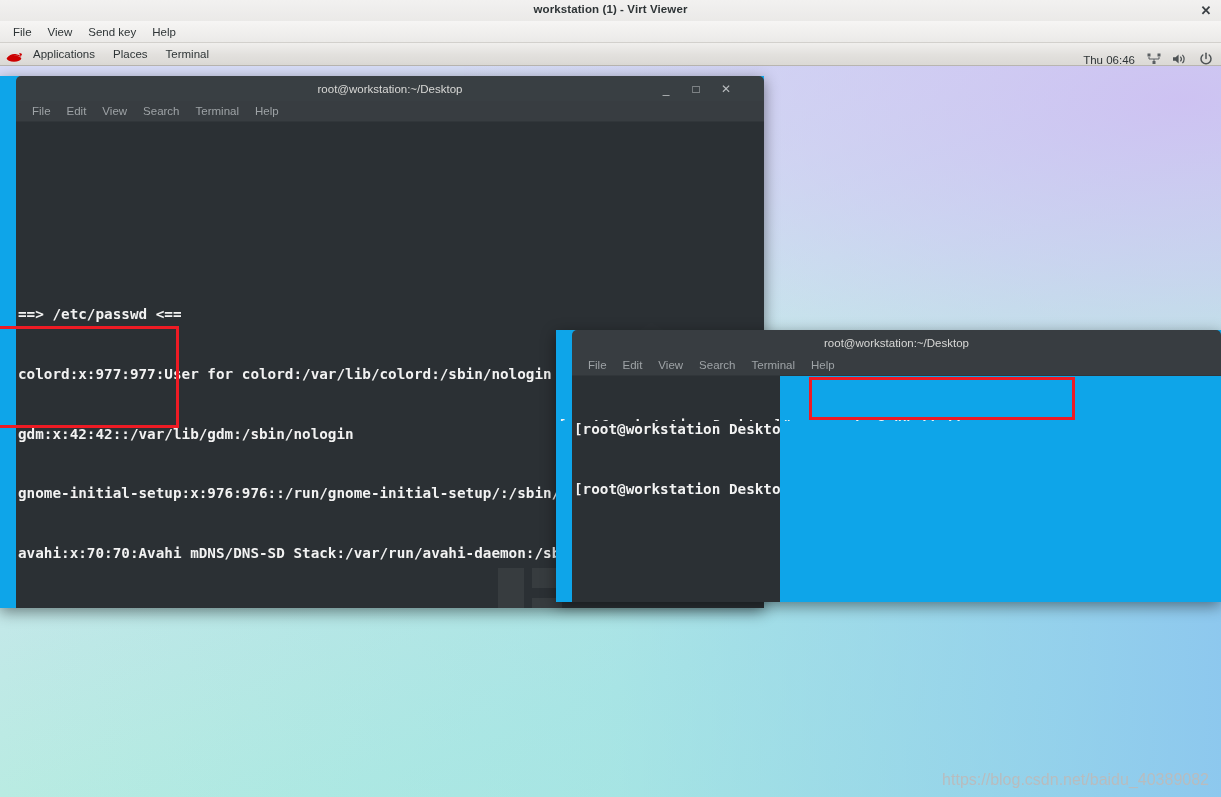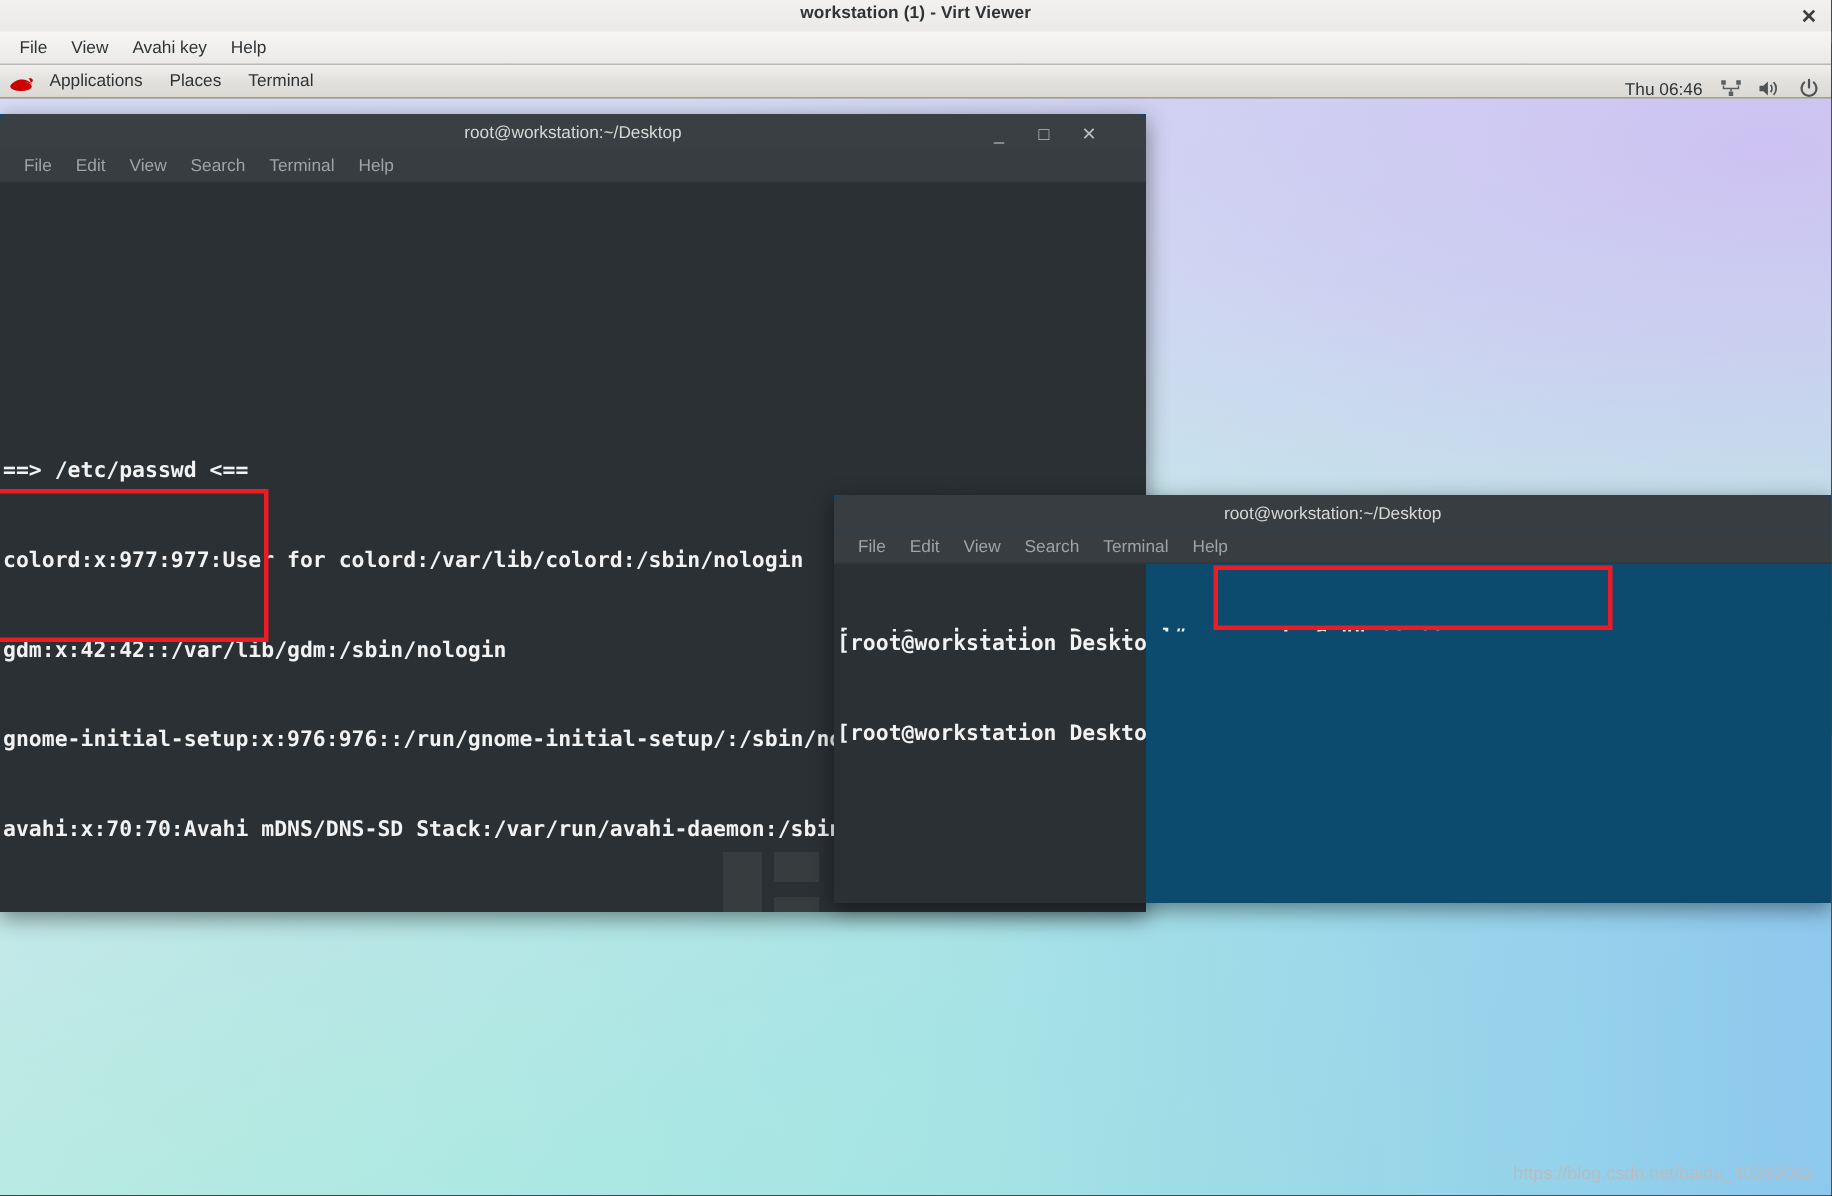--- a/index.html
+++ b/index.html
@@ -150,22 +150,23 @@
       rgba(166,235,220,0) 0%,
       rgba(150,214,238,0.35) 50%,
       rgba(140,200,240,0.75) 86%,
       rgba(138,196,240,0.9) 100%);
     pointer-events: none;
   }
 
   
   .term {
     position: absolute;
-    background: #0c4a6e;
+    background: #0ea5e9;
     box-shadow: 0 4px 14px rgba(0,0,0,0.45);
+    padding-left: 16px;
   }
   .term-titlebar {
     height: 25px;
     background: #393f43;
     display: flex;
     align-items: center;
     justify-content: center;
     position: relative;
     border-top-left-radius: 5px;
     border-top-right-radius: 5px;
@@ -235,40 +236,40 @@
   .redbox {
     position: absolute;
     border: 3px solid #ee1b24;
     pointer-events: none;
   }
 
   
   .blog-watermark {
     position: absolute;
     right: 12px; bottom: 8px;
-    font-size: 12px;
+    font-size: 16px;
     color: #b9bcbe;
     font-family: "Liberation Sans", sans-serif;
     white-space: nowrap;
   }
 </style>
 </head>
 <body>
 
 <div id="screen">
 
   <div class="vv-titlebar">
     <div class="vv-title">workstation (1) - Virt Viewer</div>
     <div class="vv-close">✕</div>
   </div>
 
   <div class="vv-menubar">
     <div class="mi">File</div>
     <div class="mi">View</div>
-    <div class="mi">Avahi key</div>
+    <div class="mi">Send key</div>
     <div class="mi">Help</div>
   </div>
 
   <div class="gnome-panel">
     <div class="gp-left">
       <span class="rh-logo">
         <svg width="17" height="13" viewBox="0 0 17 13">
           <ellipse cx="8" cy="8.6" rx="7.2" ry="3.1" fill="#cc0000"></ellipse>
           <path d="M1.2 8.0 C3.0 5.2 6.0 3.6 9.4 4.0 C12.0 4.3 14.4 5.6 15.6 7.3 C13.2 5.9 10.2 5.4 7.4 6.1 C4.9 6.7 2.8 7.3 1.2 8.0 Z" fill="#cc0000"></path>
           <path d="M13.0 3.4 C14.4 3.0 15.6 3.4 15.9 4.3 C16.1 5.0 15.5 5.8 14.5 6.2 C14.2 5.0 13.7 4.0 13.0 3.4 Z" fill="#cc0000"></path>

